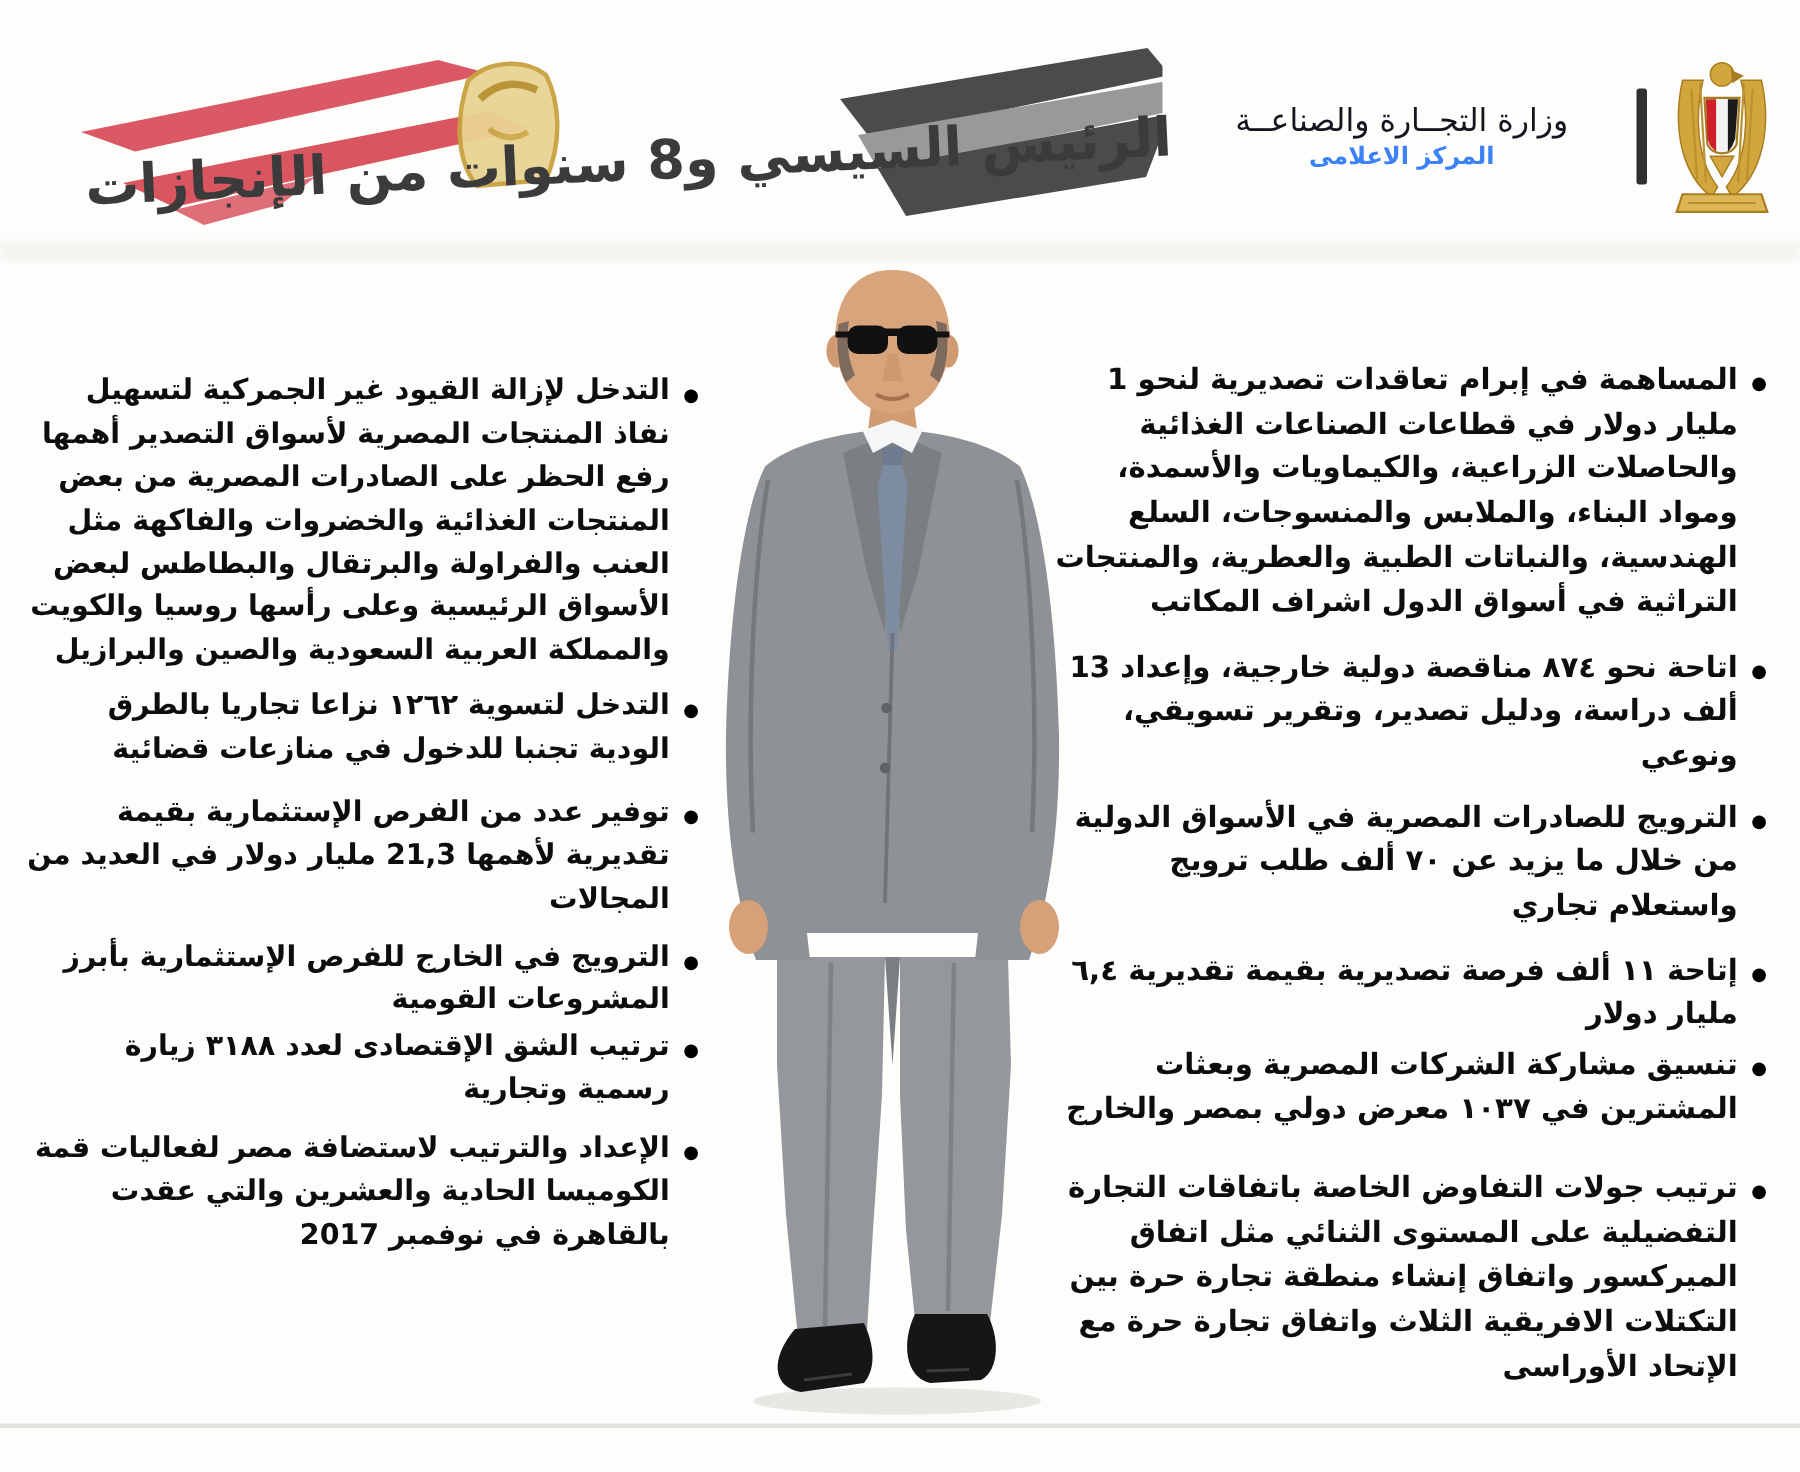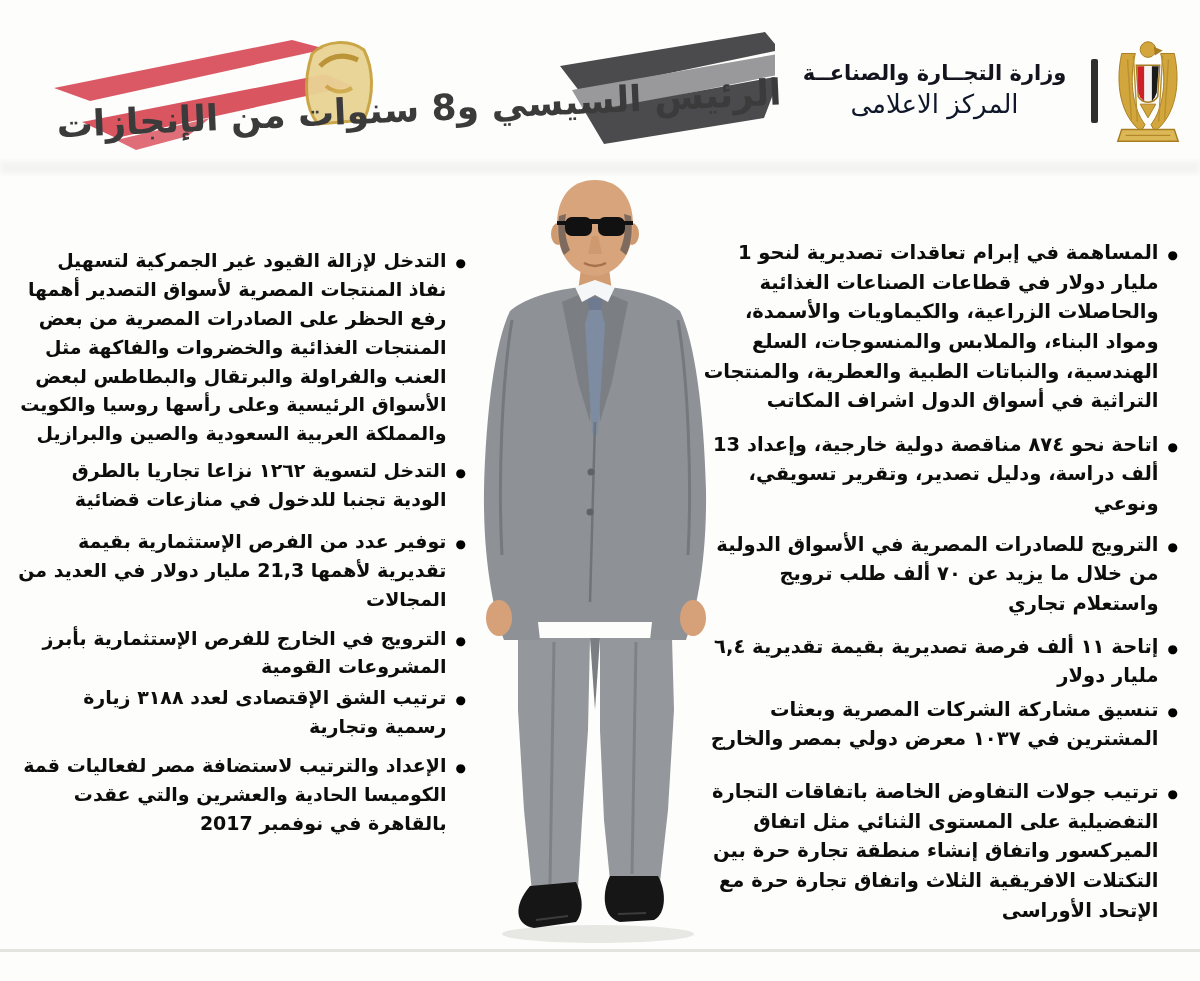--- a/index.html
+++ b/index.html
@@ -13,23 +13,23 @@
     position:absolute;left:18px;top:64px;width:762px;
     direction:rtl;text-align:center;white-space:nowrap;
     font-size:36px;font-weight:bold;color:#3b3b3b;
     transform:rotate(-2.6deg);letter-spacing:-0.5px;
   }
 
   
   .ministry{position:absolute;right:12px;top:30px;width:400px;height:122px;
     display:flex;align-items:center;gap:10px;}
   .ministry-text{flex:1;text-align:center;direction:rtl;}
-  .ministry-ar{font-size:21px;font-weight:bold;color:#14141e;line-height:1.25;}
+  .ministry-ar{font-size:21px;font-weight:normal;color:#14141e;line-height:1.25;}
   .ministry-en{font-size:19px;font-weight:bold;color:#000;direction:ltr;line-height:1.3;}
-  .ministry-media{font-size:26px;font-weight:normal;color:#0f172a;line-height:1.4;}
+  .ministry-media{font-size:16px;font-weight:bold;color:#3b82f6;line-height:1.4;}
   .ministry-sep{width:7px;height:64px;background:#2f2f2f;border-radius:2px;}
 
   
   .section-heading{
     position:absolute;top:181px;right:46px;width:420px;
     direction:rtl;text-align:left;
     font-size:26px;font-weight:bold;color:#e32726;
   }
 
   

